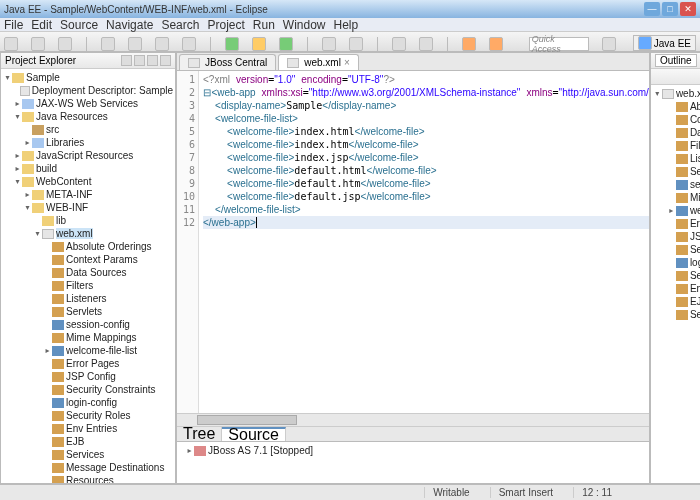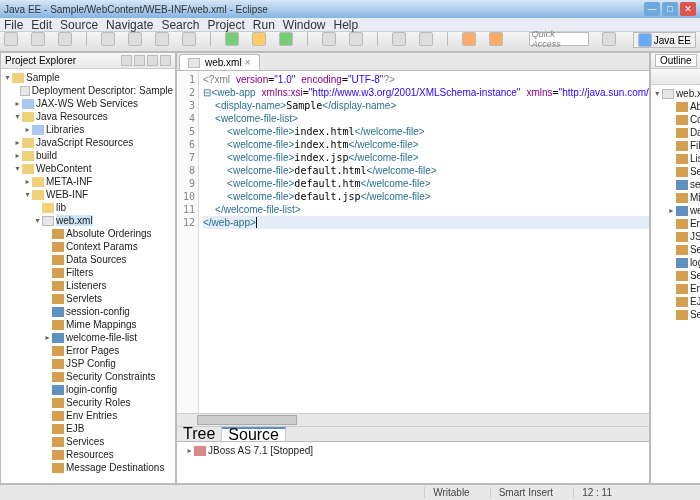--- a/index.html
+++ b/index.html
@@ -4,21 +4,21 @@
 <style>
 *{box-sizing:border-box;margin:0;padding:0;font-family:Tahoma,Arial,sans-serif;font-size:10px}
 body{width:700px;height:500px;background:#e8e8e8;overflow:hidden;display:flex;flex-direction:column}
 .titlebar{height:18px;background:linear-gradient(180deg,#d6e7f7,#88b4e0);display:flex;align-items:center;padding:0 4px;justify-content:space-between}
 .titletext{color:#333;font-size:10px}
 .winbtns{display:flex;gap:2px}
 .winbtn{width:16px;height:14px;border-radius:2px;display:flex;align-items:center;justify-content:center;font-size:9px;color:#fff}
 .wb-min{background:#6fa8dc}.wb-max{background:#6fa8dc}.wb-close{background:#d9534f}
 .menubar{height:14px;background:#e8ecf4;display:flex;align-items:center;padding:0 4px;gap:8px;border-bottom:1px solid #ccc}
 .menubar span{color:#333;font-size:12px}
-.toolbar{height:20px;background:linear-gradient(#f5f5f5,#e0e0e0);display:flex;align-items:flex-start;padding:0 4px;gap:13px;border-bottom:1px solid #bbb}
+.toolbar{height:20px;background:linear-gradient(#f5f5f5,#e0e0e0);display:flex;align-items:flex-end;padding:0 4px;gap:13px;border-bottom:1px solid #bbb}
 .tbtn{width:14px;height:14px;background:#ddd;border:1px solid #bbb;border-radius:2px}
 .tsep{width:1px;height:14px;background:#bbb;margin:0 1px}
 .quickaccess{margin-left:auto;height:14px;width:60px;border:1px solid #bbb;background:#fff;font-size:9px;color:#888;padding:0 2px;display:flex;align-items:center;font-style:italic}
 .persp{display:flex;align-items:center;gap:2px;margin-left:4px;padding:0 4px;border:1px solid #bbb;background:#f0f0f0}
 .main{flex:1;display:flex;overflow:hidden}
 .col{display:flex;flex-direction:column;background:#fff;border:1px solid #bbb}
 .left{width:176px}
 .center{flex:1}
 .right{width:160px}
 .viewhdr{height:16px;background:linear-gradient(#f8f8f8,#e8e8e8);display:flex;align-items:center;padding:0 4px;border-bottom:1px solid #ccc;gap:4px}
@@ -137,20 +137,25 @@
           <span class="expander">▸</span>
           <span class="ticon i-lib"></span>
           <span class="tlabel">JAX-WS Web Services</span>
         </div>
         <div class="tn" style="padding-left: 10px;">
           <span class="expander">▾</span>
           <span class="ticon i-fold"></span>
           <span class="tlabel">Java Resources</span>
         </div>
         <div class="tn" style="padding-left: 20px;">
+          <span class="expander"></span>
+          <span class="ticon i-pkg"></span>
+          <span class="tlabel">src</span>
+        </div>
+        <div class="tn" style="padding-left: 20px;">
           <span class="expander">▸</span>
           <span class="ticon i-lib"></span>
           <span class="tlabel">Libraries</span>
         </div>
         <div class="tn" style="padding-left: 10px;">
           <span class="expander">▸</span>
           <span class="ticon i-fold"></span>
           <span class="tlabel">JavaScript Resources</span>
         </div>
         <div class="tn" style="padding-left: 10px;">
@@ -264,32 +269,36 @@
           <span class="tlabel">EJB</span>
         </div>
         <div class="tn" style="padding-left: 40px;">
           <span class="expander"></span>
           <span class="ticon i-tag"></span>
           <span class="tlabel">Services</span>
         </div>
         <div class="tn" style="padding-left: 40px;">
           <span class="expander"></span>
           <span class="ticon i-tag"></span>
+          <span class="tlabel">Message Destinations</span>
+        </div>
+        <div class="tn" style="padding-left: 40px;">
+          <span class="expander"></span>
+          <span class="ticon i-tag"></span>
           <span class="tlabel">Resources</span>
-        </div>
-        <div class="tn" style="padding-left: 40px;">
-          <span class="expander"></span>
-          <span class="ticon i-tag"></span>
-          <span class="tlabel">Message Destinations</span>
         </div>
       </div>
   </div>
 
   <div class="col center">
     <div class="tabs" id="edtabs">
+        <div class="tab">
+          <span class="ticon i-file"></span>
+          <span>JBoss Central</span>
+        </div>
         <div class="tab active">
           <span class="ticon i-file"></span>
           <span>web.xml</span> 
           <span style="color:#888">×</span>
         </div>
       </div>
     <div class="editor">
       <div class="gutter" id="gutter">1<br>2<br>3<br>4<br>5<br>6<br>7<br>8<br>9<br>10<br>11<br>12</div>
       <div class="code" id="code"><span class="c-pi">&lt;?xml</span> <span class="c-attr">version</span>=<span class="c-str">"1.0"</span> <span class="c-attr">encoding</span>=<span class="c-str">"UTF-8"</span><span class="c-pi">?&gt;</span>
 <span class="c-tag">⊟&lt;web-app</span> <span class="c-attr">xmlns:xsi</span>=<span class="c-str">"http://www.w3.org/2001/XMLSchema-instance"</span> <span class="c-attr">xmlns</span>=<span class="c-str">"http://java.sun.com/</span>

